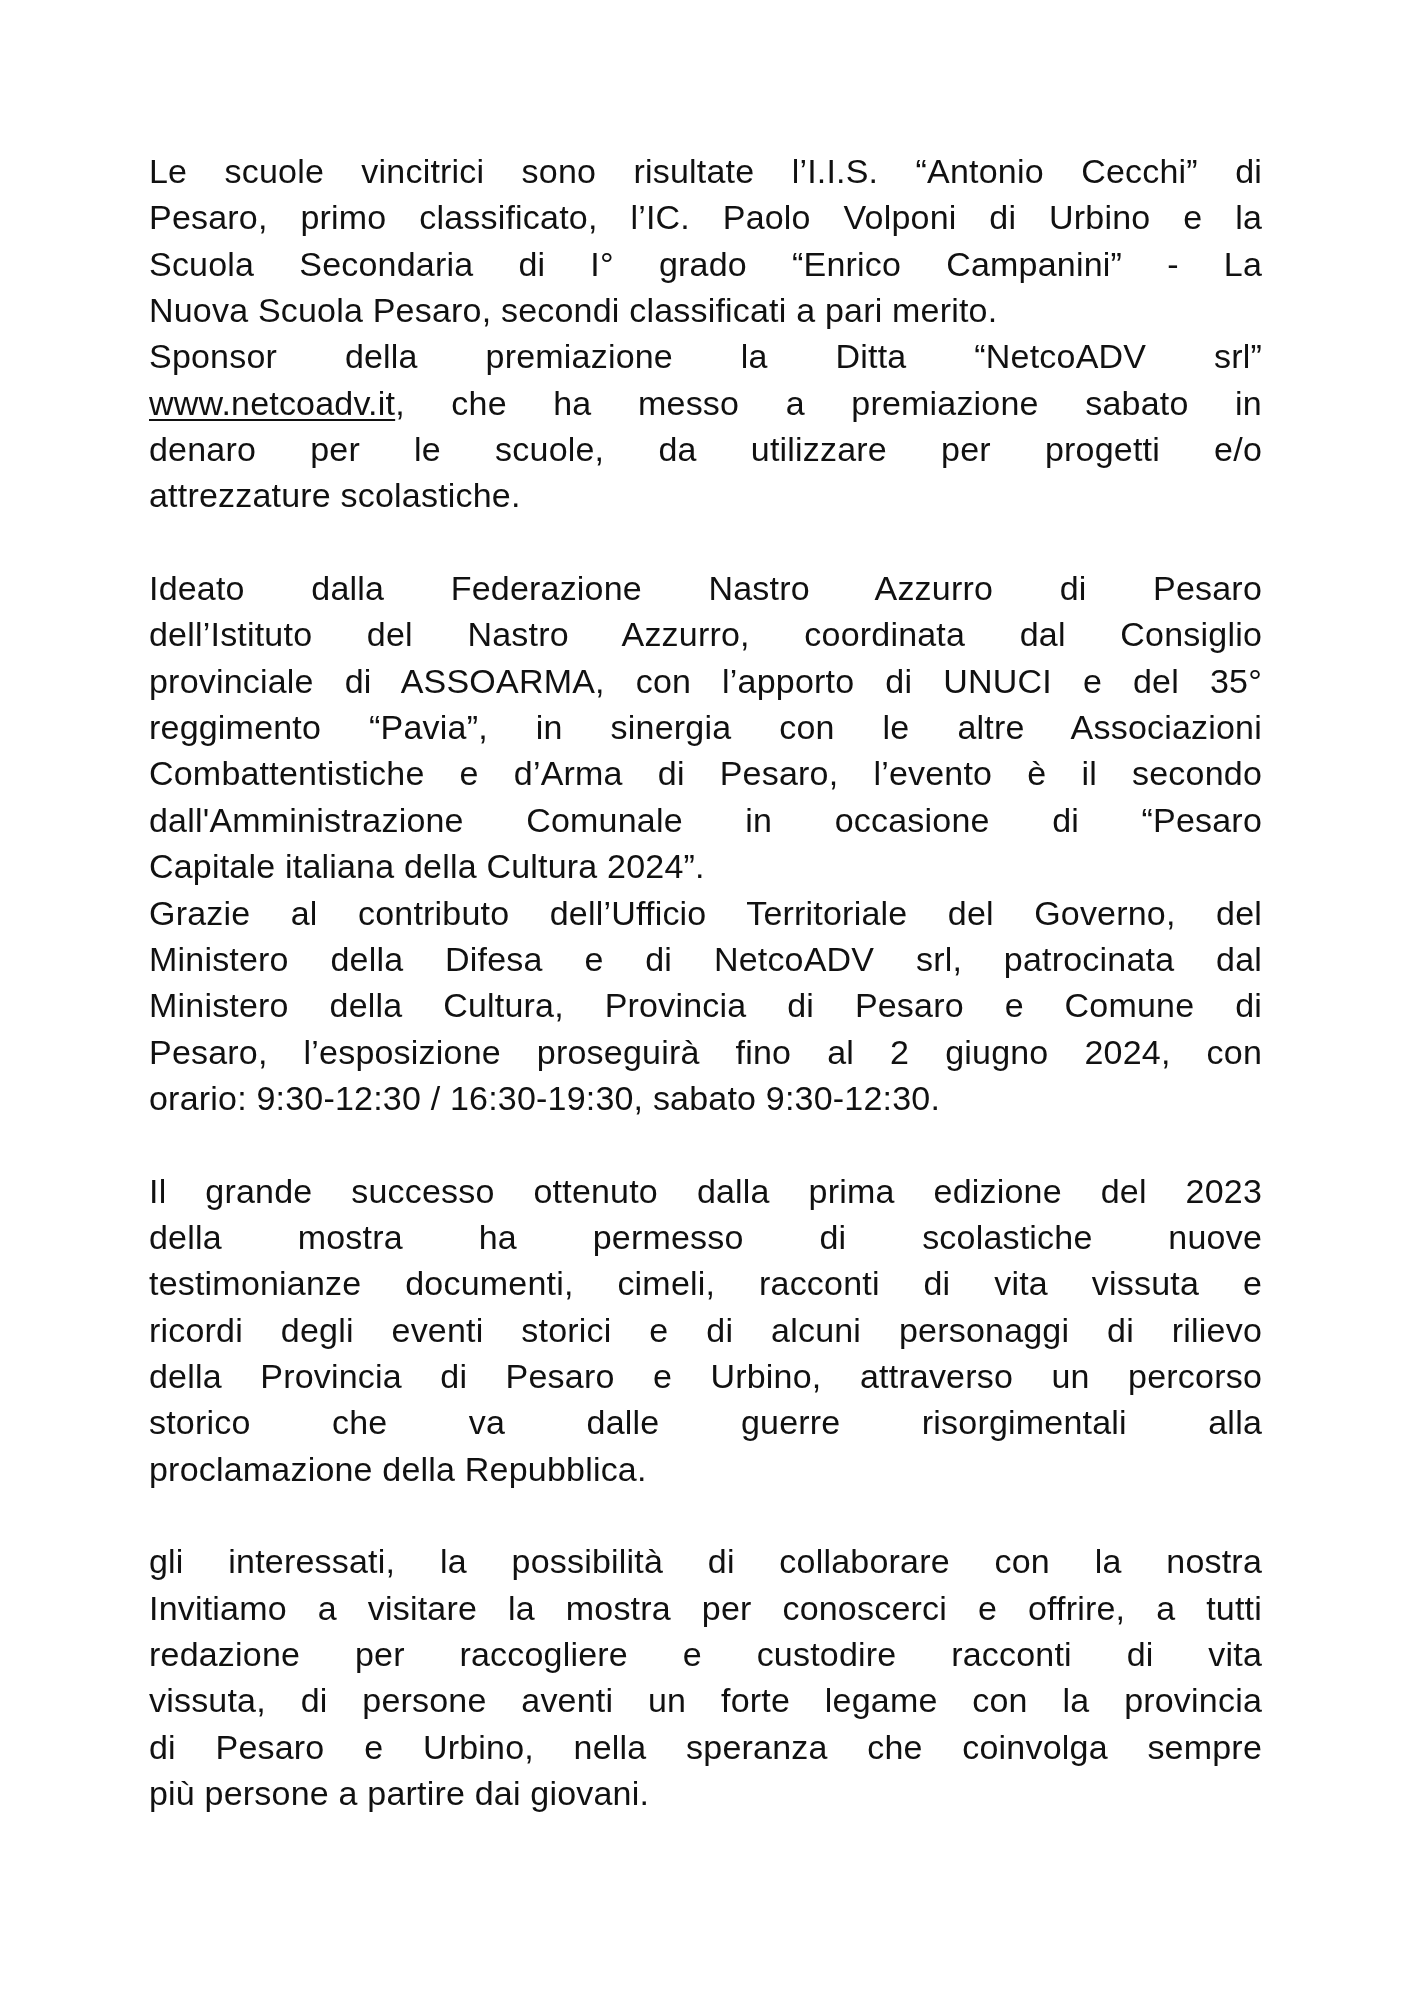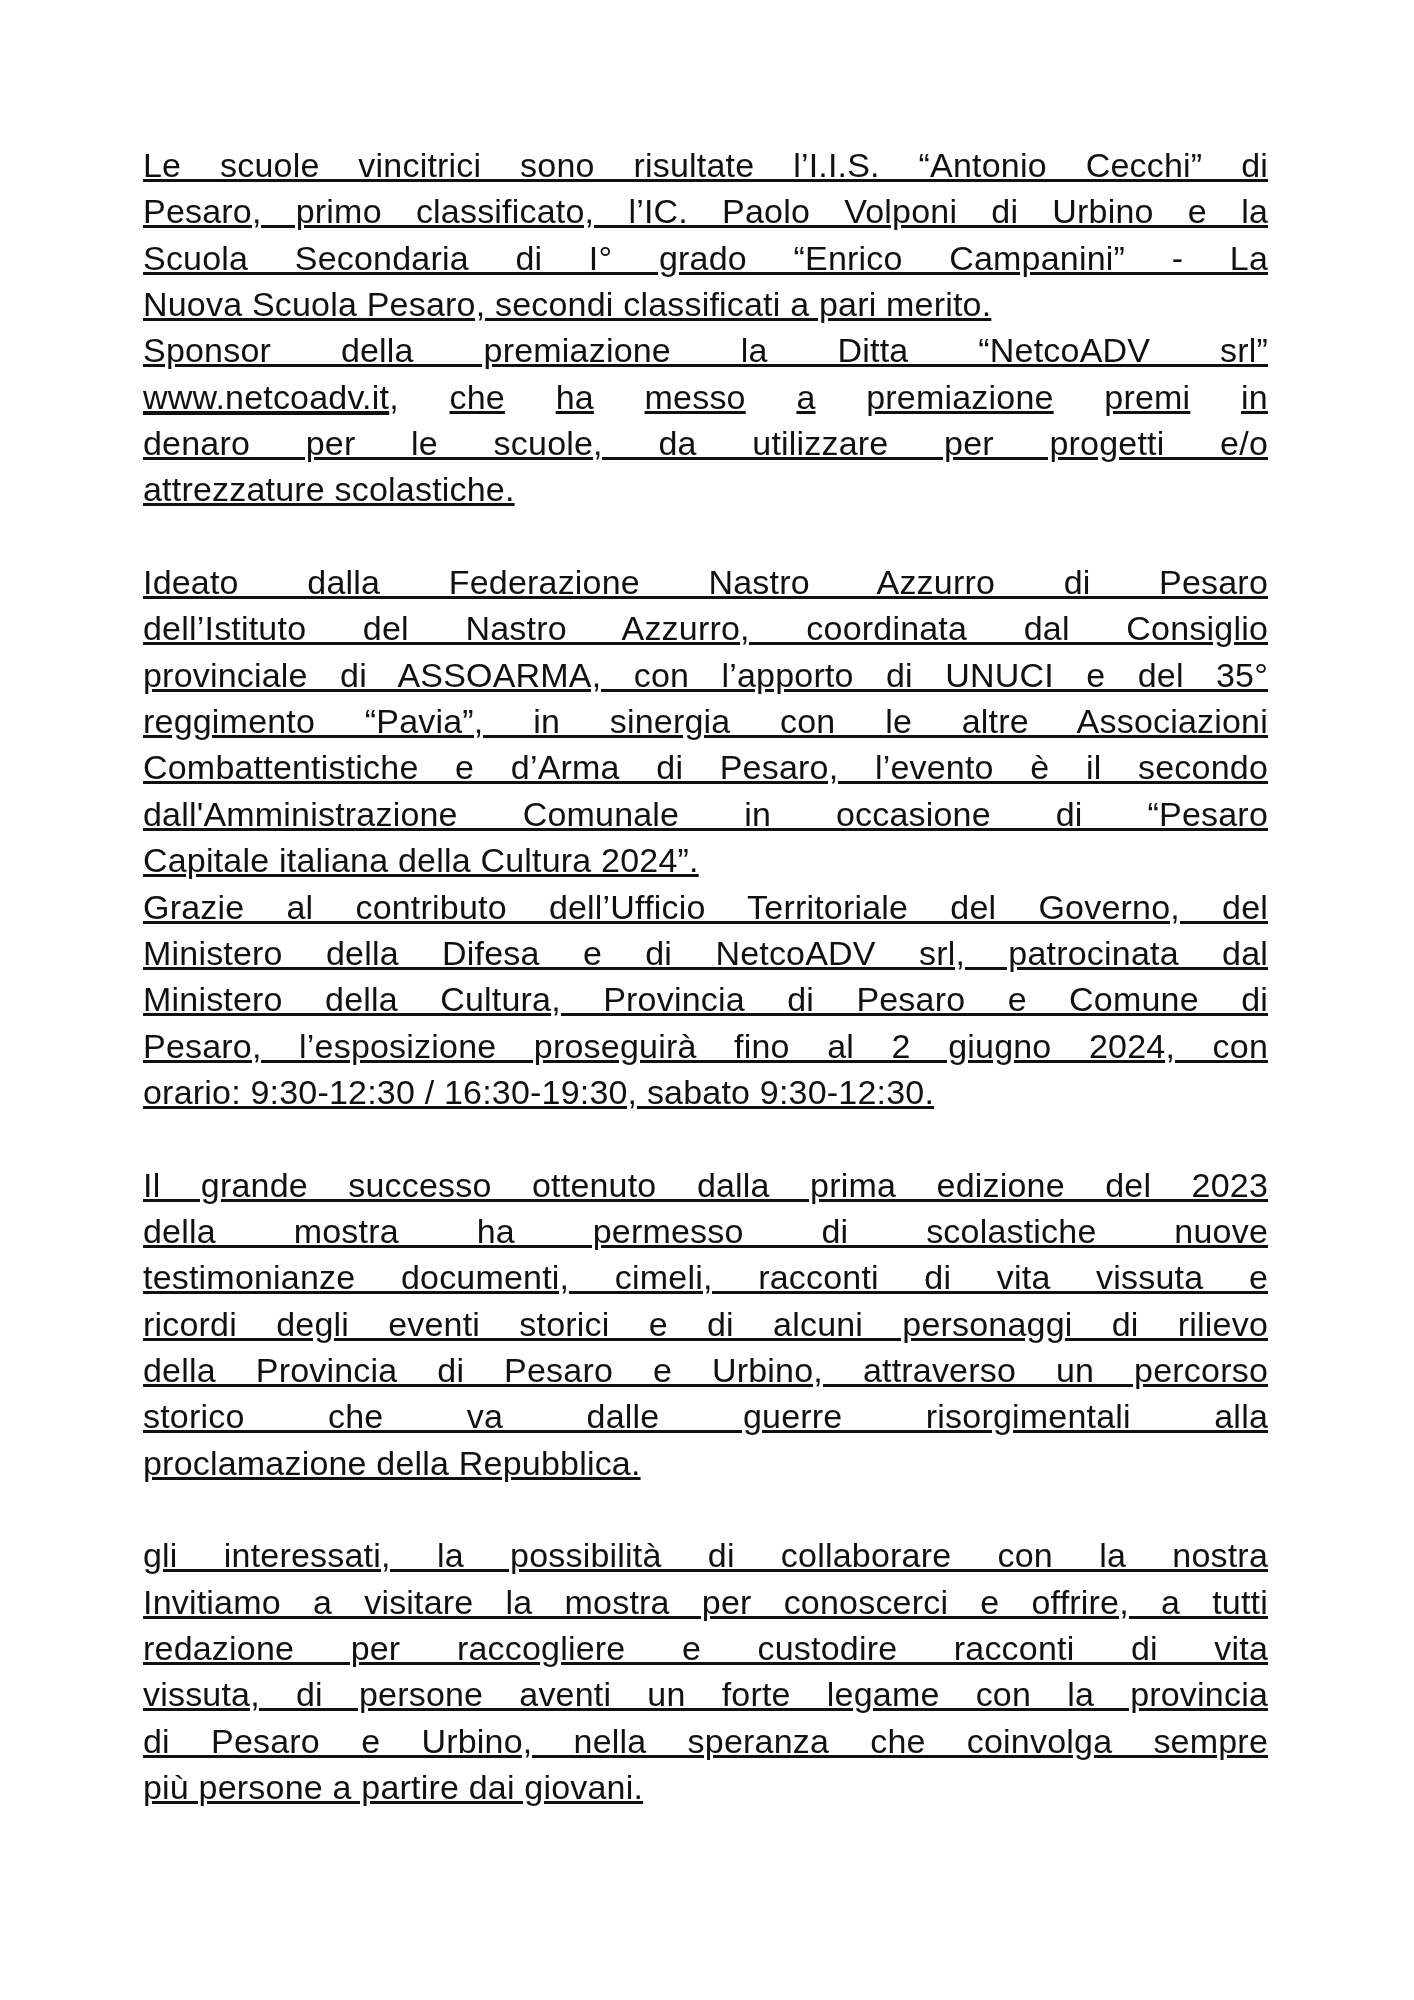--- a/index.html
+++ b/index.html
@@ -3,21 +3,21 @@
 <meta charset="utf-8">
 <style>
   html, body { margin: 0; padding: 0; background: #ffffff; }
   body { width: 1414px; height: 2000px; position: relative; overflow: hidden; }
   .page {
     position: absolute; left: 143px; top: 142px; width: 1125px;
     font-family: "Liberation Sans", sans-serif;
     font-size: 34px; line-height: 46.35px; color: #111111;
     letter-spacing: 0.2px;
   }
-  .para { margin: 0; text-decoration: underline; }
+  .para { margin: 6px; }
   .para + .para { margin-top: 46.35px; }
   .line {
     display: block; height: 46.35px; white-space: nowrap;
     text-align: justify; text-align-last: justify;
   }
   .line.last { text-align: right; text-align-last: left; }
   a.link { color: #111111; text-decoration: underline; text-decoration-thickness: 2px; text-underline-offset: 4px; }
 </style>
 </head>
 <body>
@@ -30,21 +30,21 @@
     <span class="line">Scuola Secondaria di I° grado “Enrico Campanini” - La</span>
     <span class="line last">Nuova Scuola Pesaro, secondi classificati a pari merito.</span>
     <span class="line">Sponsor della premiazione la Ditta “NetcoADV srl”</span>
     <span class="line" style="display: flex; justify-content: space-between;">
         <span><a class="link">www.netcoadv.it</a>,</span>
         <span>che</span>
         <span>ha</span>
         <span>messo</span>
         <span>a</span>
         <span>premiazione</span>
-        <span>premi</span>
+        <span>sabato</span>
         <span>in</span>
       </span>
     <span class="line">denaro per le scuole, da utilizzare per progetti e/o</span>
     <span class="line last">attrezzature scolastiche.</span>
   </div>
 
   <div class="para">
     <span class="line">Ideato dalla Federazione Nastro Azzurro di Pesaro</span>
     <span class="line">dell’Istituto del Nastro Azzurro, coordinata dal Consiglio</span>
     <span class="line">provinciale di ASSOARMA, con l’apporto di UNUCI e del 35°</span>

